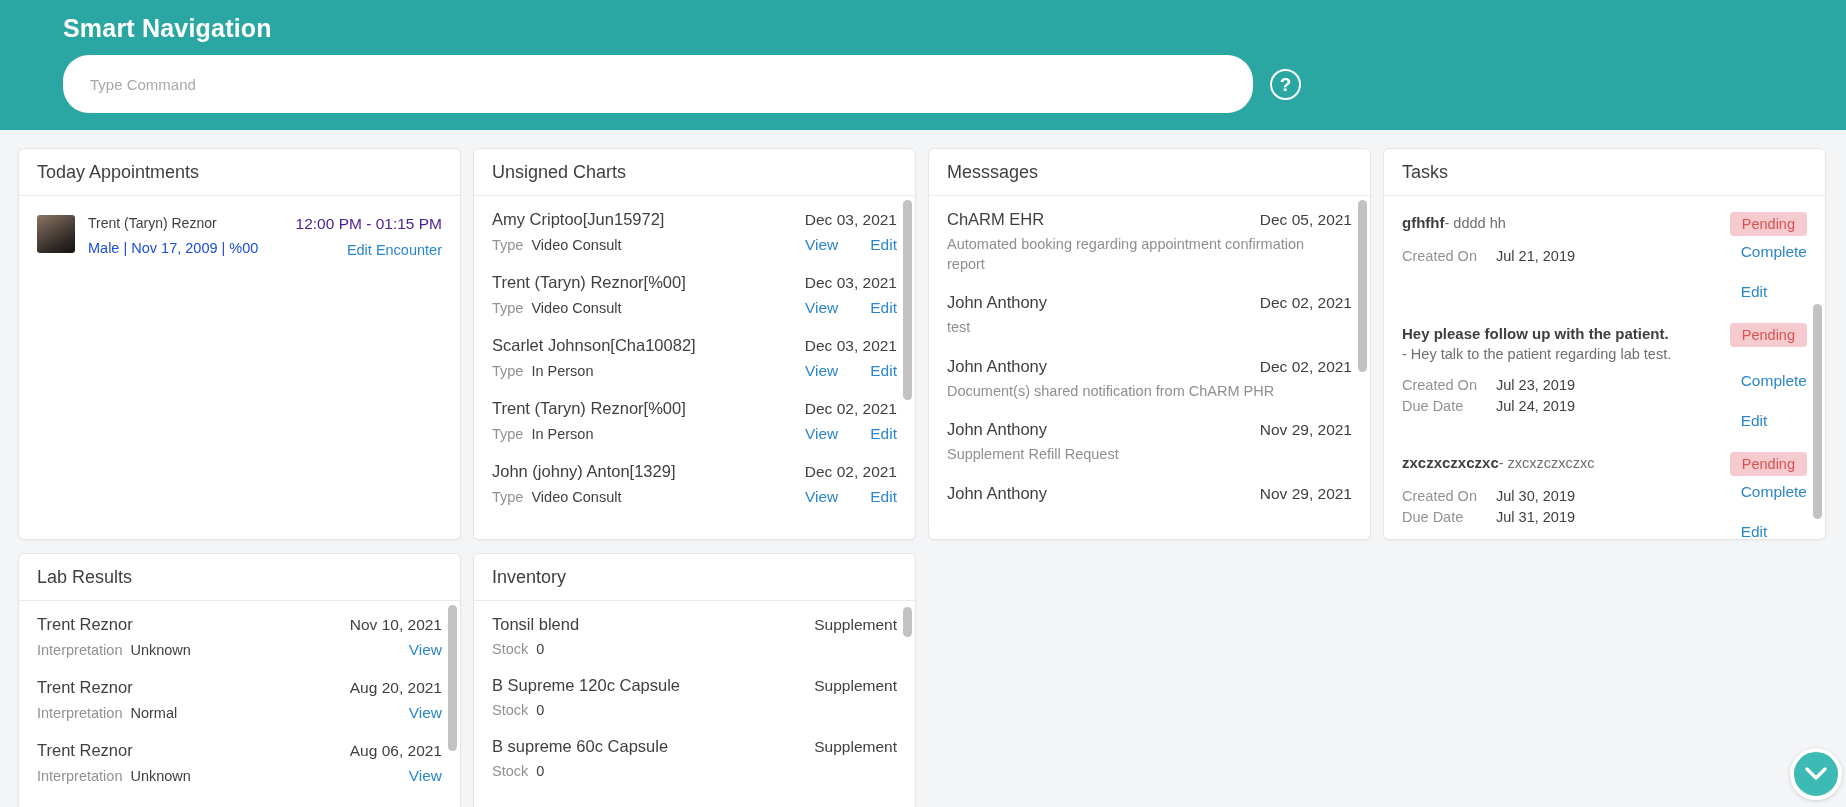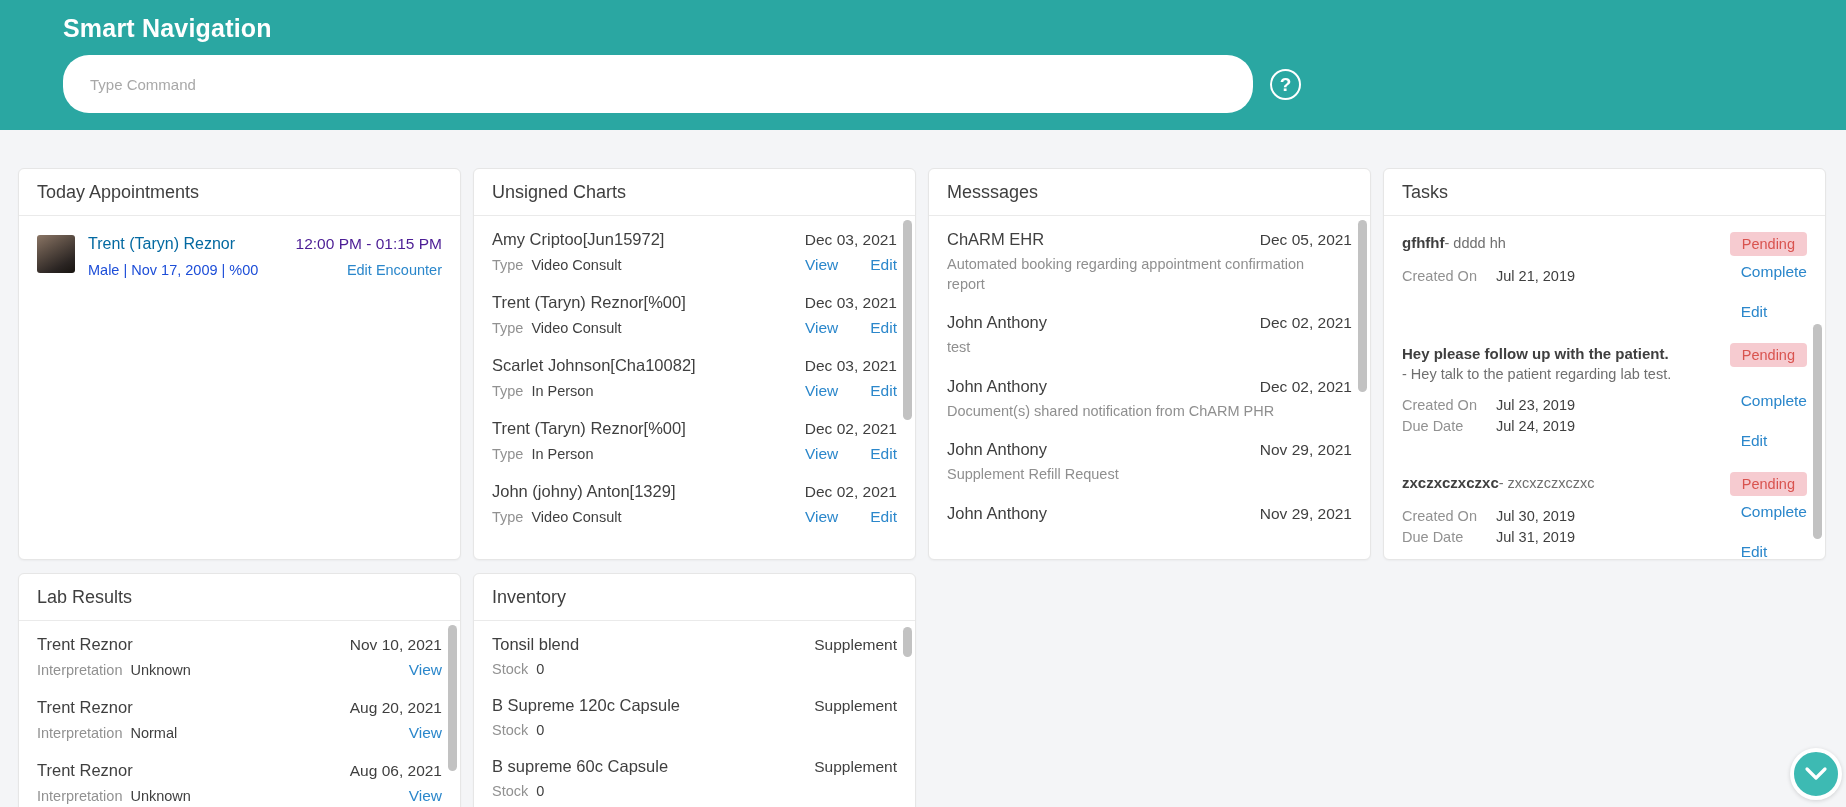--- a/index.html
+++ b/index.html
@@ -24,42 +24,42 @@
     border-radius: 50%; color: #fff; font-size: 19px; font-weight: 700;
     display: flex; align-items: center; justify-content: center; cursor: pointer;
     line-height: 1;
   }
   
   .board { display: grid; grid-template-columns: repeat(4, 443px); gap: 13px 12px; padding: 18px; }
   .card {
     background: #fff; border: 1px solid #e6e6e6; border-radius: 6px;
     box-shadow: 0 1px 2px rgba(0,0,0,.04); overflow: hidden; position: relative;
   }
-  .r1 { height: 392px; margin-top: 20px; }
+  .r1 { height: 392px; }
   .r2 { height: 300px; }
   .card-h { padding: 13px 18px 12px; font-size: 18px; color: #3f3f3f; border-bottom: 1px solid #eaeaea; }
   .card-b { position: relative; height: calc(100% - 47px); overflow: hidden; padding-top: 4px; }
   .sb { position: absolute; right: 3px; width: 9px; border-radius: 5px; background: #c2c2c2; }
   
   .row { padding: 10px 18px 9px; }
   .l1 { display: flex; justify-content: space-between; align-items: baseline; }
   .nm { font-size: 16.5px; color: #3f3f3f; }
   .dt { font-size: 15.5px; color: #3f3f3f; }
   .l2 { display: flex; align-items: baseline; margin-top: 7px; font-size: 14.5px; }
   .lbl { color: #919191; margin-right: 8px; }
   .val { color: #3f3f3f; }
   .links { margin-left: auto; display: flex; gap: 32px; }
   .lnk { color: #2b87cb; font-size: 15.5px; text-decoration: none; cursor: pointer; }
   
   .apt { display: flex; padding: 15px 18px; }
   .avatar {
     width: 38px; height: 38px; border-radius: 3px; margin-right: 13px; flex: none;
     background: linear-gradient(150deg, #8a7565 0%, #5d4f45 35%, #2b2523 75%, #17130f 100%);
   }
-  .apt-name { font-size: 16px; color: #0369a1; }
+  .apt-name { font-size: 14px; color: #404040; }
   .apt-sub { font-size: 14.5px; color: #1d4ed8; margin-top: 9px; }
   .apt-right { margin-left: auto; text-align: right; }
   .apt-time { font-size: 15.5px; color: #4c1d95; }
   .apt-link { display: inline-block; margin-top: 9px; font-size: 14.5px; }
   
   .msg-sub { margin-top: 6px; font-size: 14.5px; color: #8f8f8f; line-height: 1.35; padding-right: 30px; }
   
   .trow { padding: 12px 18px 10px; }
   .t-top { display: flex; justify-content: space-between; align-items: flex-start; }
   .t-title { font-size: 14.5px; color: #6f6f6f; width: 305px; line-height: 1.4; }

